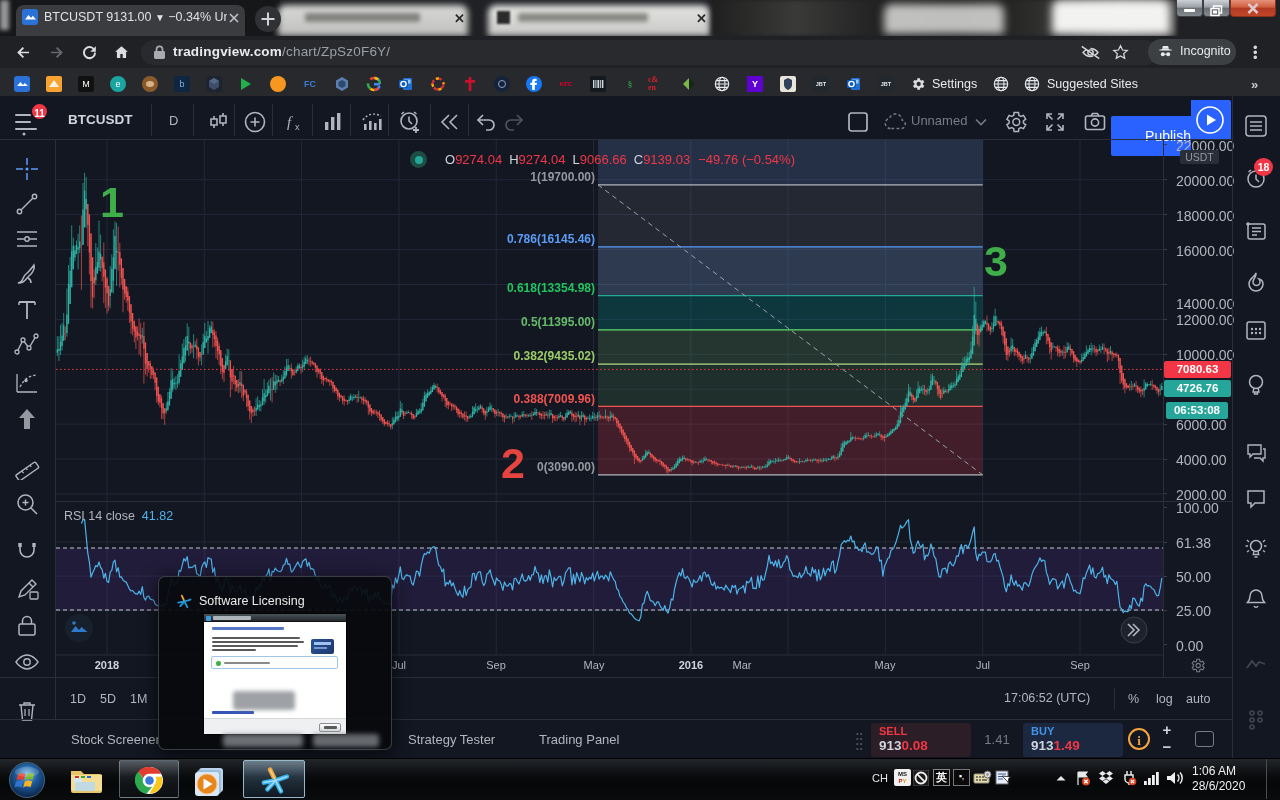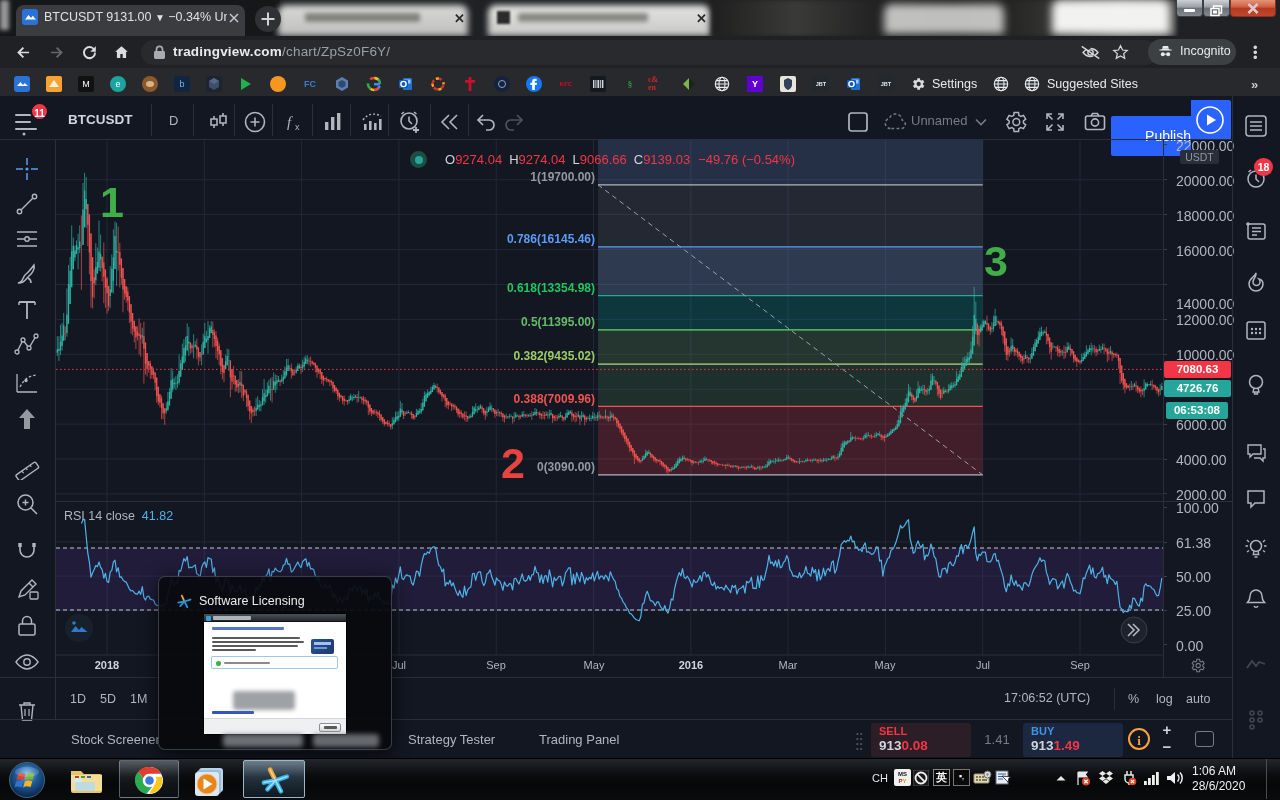--- a/index.html
+++ b/index.html
@@ -565,21 +565,21 @@
       <div style="position:absolute;left:0;top:576px;width:4px;height:1px;background:#3a3e49"></div>
       <div style="position:absolute;left:0;top:610px;width:4px;height:1px;background:#3a3e49"></div>
       <div style="position:absolute;left:0;top:644px;width:4px;height:1px;background:#3a3e49"></div>
     </div>
     <div id="braw">
       <div class="tl" style="left:85px;font-weight:bold;color:#d1d4dc">2018</div>
       <div class="tl" style="left:377px;">Jul</div>
       <div class="tl" style="left:474px;">Sep</div>
       <div class="tl" style="left:572px;">May</div>
       <div class="tl" style="left:669px;font-weight:bold;color:#d1d4dc">2016</div>
-      <div class="tl" style="left:766px;">Mar</div>
+      <div class="tl" style="left:720px;">Mar</div>
       <div class="tl" style="left:863px;">May</div>
       <div class="tl" style="left:961px;">Jul</div>
       <div class="tl" style="left:1058px;">Sep</div>
       <svg style="position:absolute;left:1189px;top:657px" width="17" height="17" viewBox="0 0 24 24">
         <path d="M19.4 13a7.6 7.6 0 000-2l2.1-1.6-2-3.5-2.5 1a7.6 7.6 0 00-1.7-1L15 3.3h-4l-.3 2.6a7.6 7.6 0 00-1.7 1l-2.5-1-2 3.5L6.6 11a7.6 7.6 0 000 2l-2.1 1.6 2 3.5 2.5-1a7.6 7.6 0 001.7 1l.3 2.6h4l.3-2.6a7.6 7.6 0 001.7-1l2.5 1 2-3.5z" fill="none" stroke="#787b86" stroke-width="1.5"></path>
         <circle cx="13" cy="12" r="3" fill="none" stroke="#787b86" stroke-width="1.5"></circle>
       </svg>
       <div class="rng" style="left:70px">1D</div>
       <div class="rng" style="left:100px">5D</div>
       <div class="rng" style="left:130px">1M</div>

